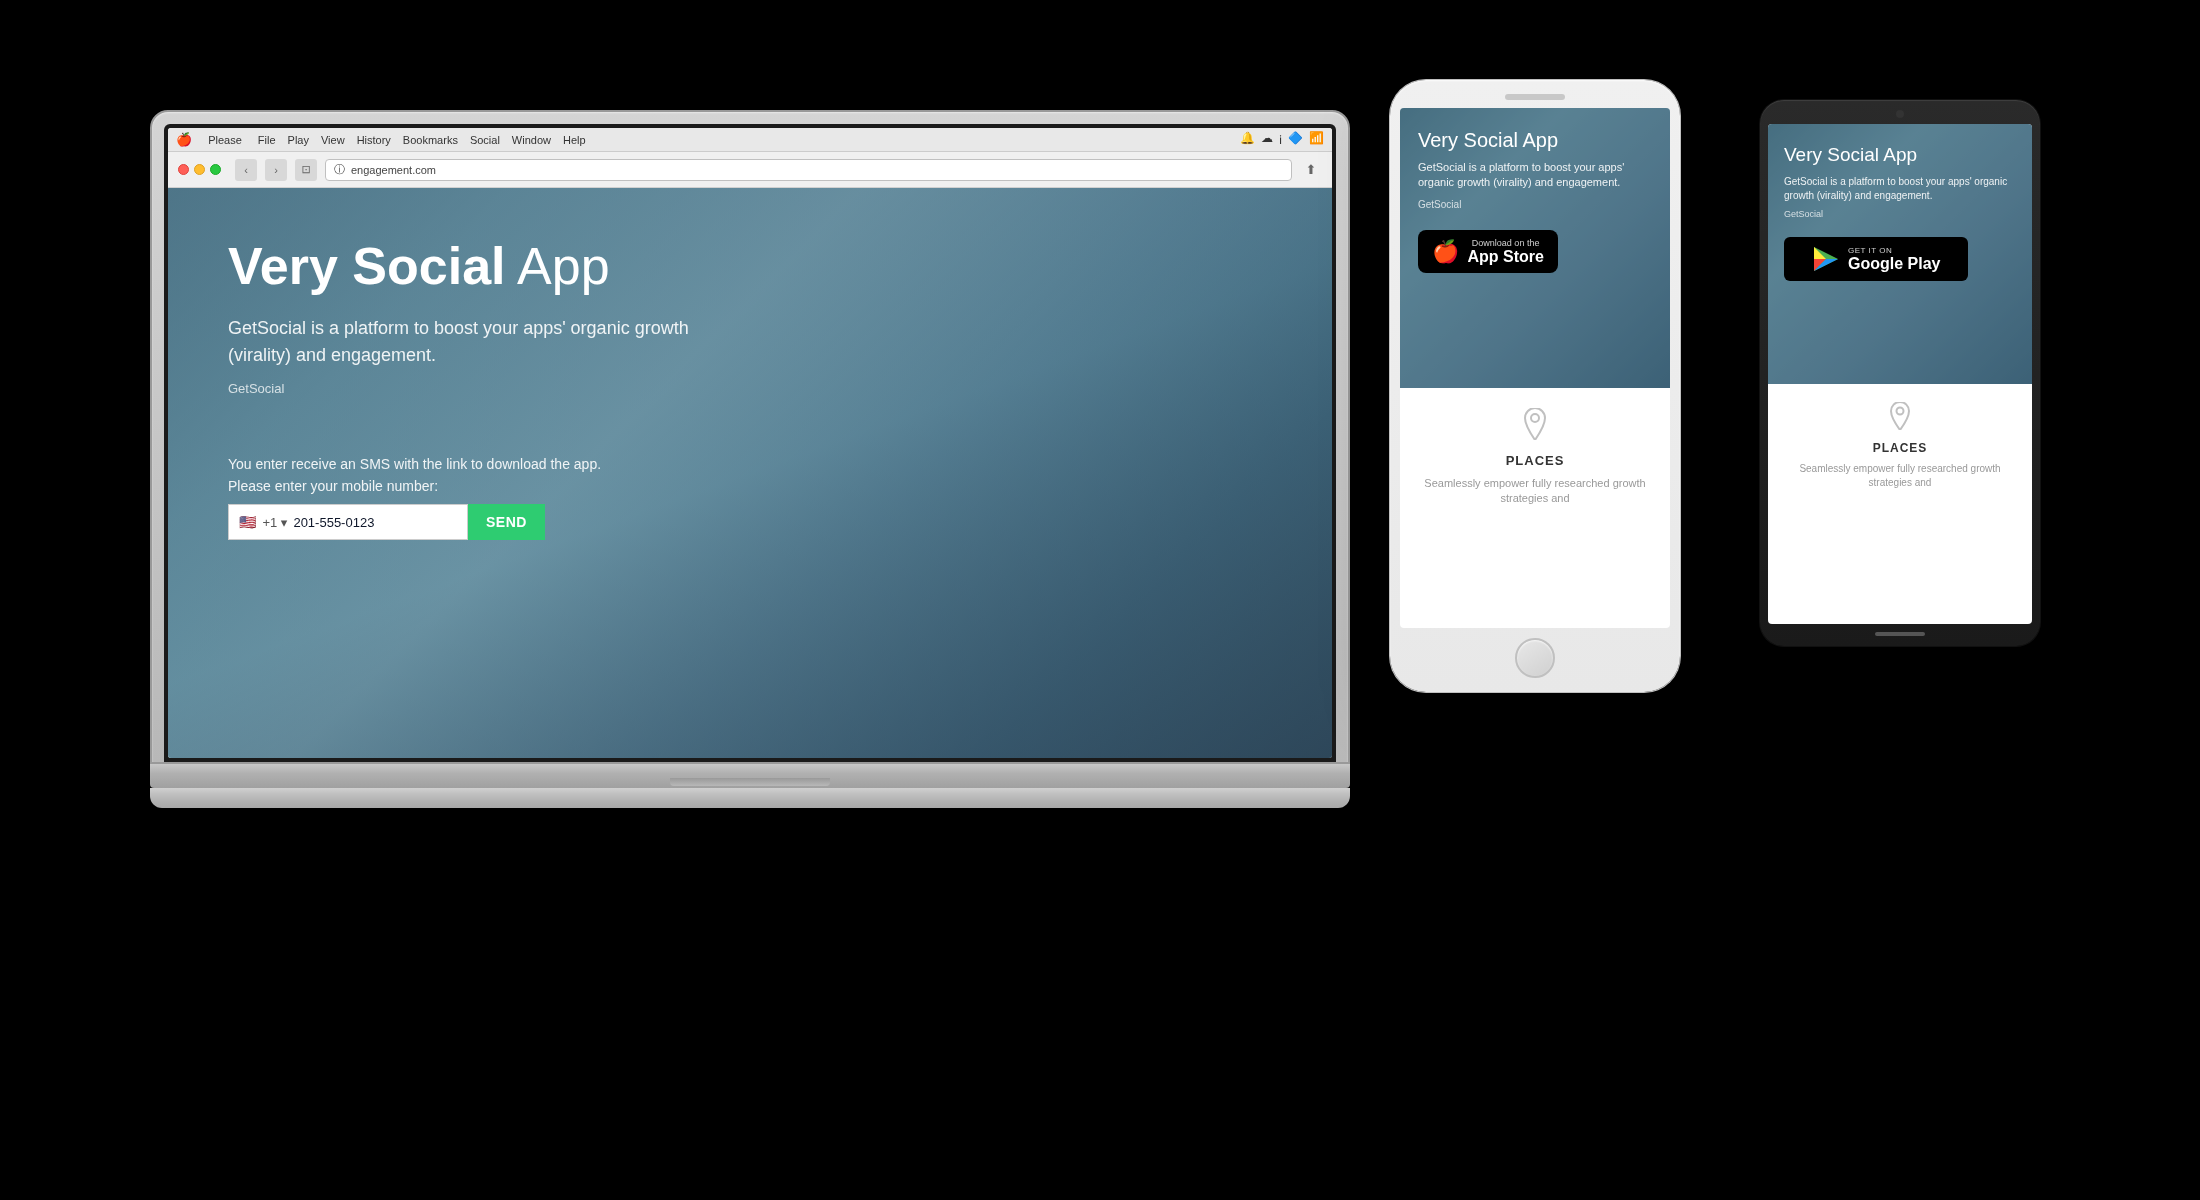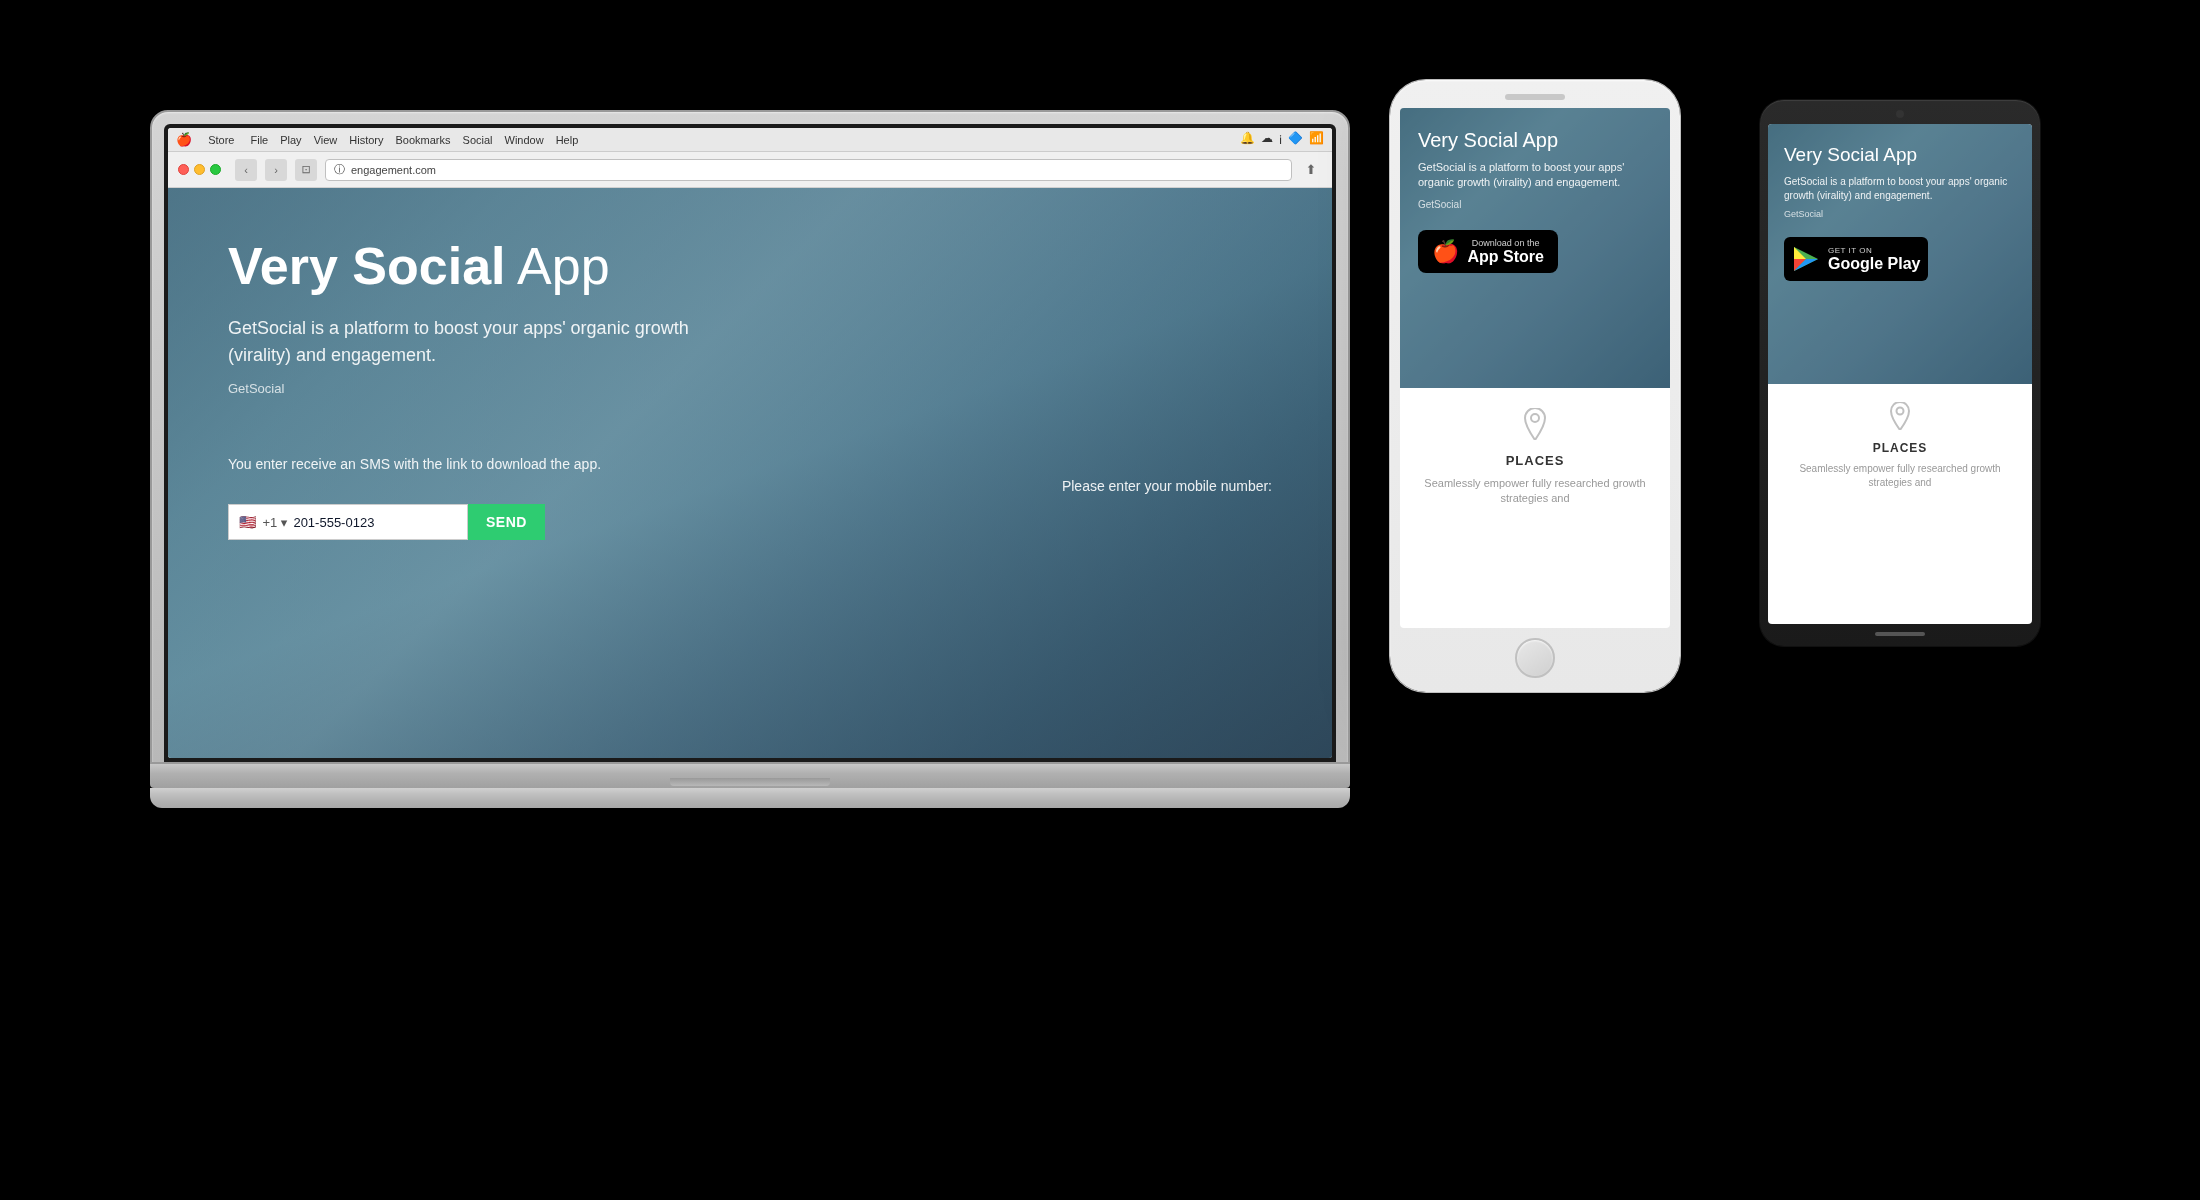--- a/index.html
+++ b/index.html
@@ -208,21 +208,20 @@
     .sms-label {
       font-size: 14px;
       color: rgba(255,255,255,0.9);
       margin-bottom: 6px;
     }
 
     .sms-sublabel {
       font-size: 14px;
       color: rgba(255,255,255,0.9);
       margin-bottom: 10px;
-      text-align: right;
     }
 
     .sms-input-row {
       display: flex;
       gap: 0;
       align-items: center;
     }
 
     .phone-input {
       display: flex;
@@ -513,21 +512,21 @@
       color: rgba(255,255,255,0.75);
       margin-bottom: 18px;
     }
 
     .google-play-btn {
       position: relative;
       z-index: 2;
       background: #000;
       color: #fff;
       border-radius: 6px;
-      padding: 8px 8px;
+      padding: 8px 28px;
       display: flex;
       align-items: center;
       gap: 8px;
       cursor: pointer;
       width: fit-content;
     }
 
     .gplay-icon {
       width: 28px;
       height: 28px;
@@ -586,21 +585,21 @@
 
 <div class="scene">
 
   <div class="laptop">
     <div class="laptop-body">
       <div class="laptop-screen-bezel">
         <div class="laptop-screen">
 
           <div class="safari-menubar">
             <span class="safari-menu-apple">🍎</span>
-            <span class="safari-active">Store</span>
+            <span class="safari-active">Please</span>
             <div class="safari-menu-items">
               <span>File</span>
               <span>Play</span>
               <span>View</span>
               <span>History</span>
               <span>Bookmarks</span>
               <span>Social</span>
               <span>Window</span>
               <span>Help</span>
             </div>

